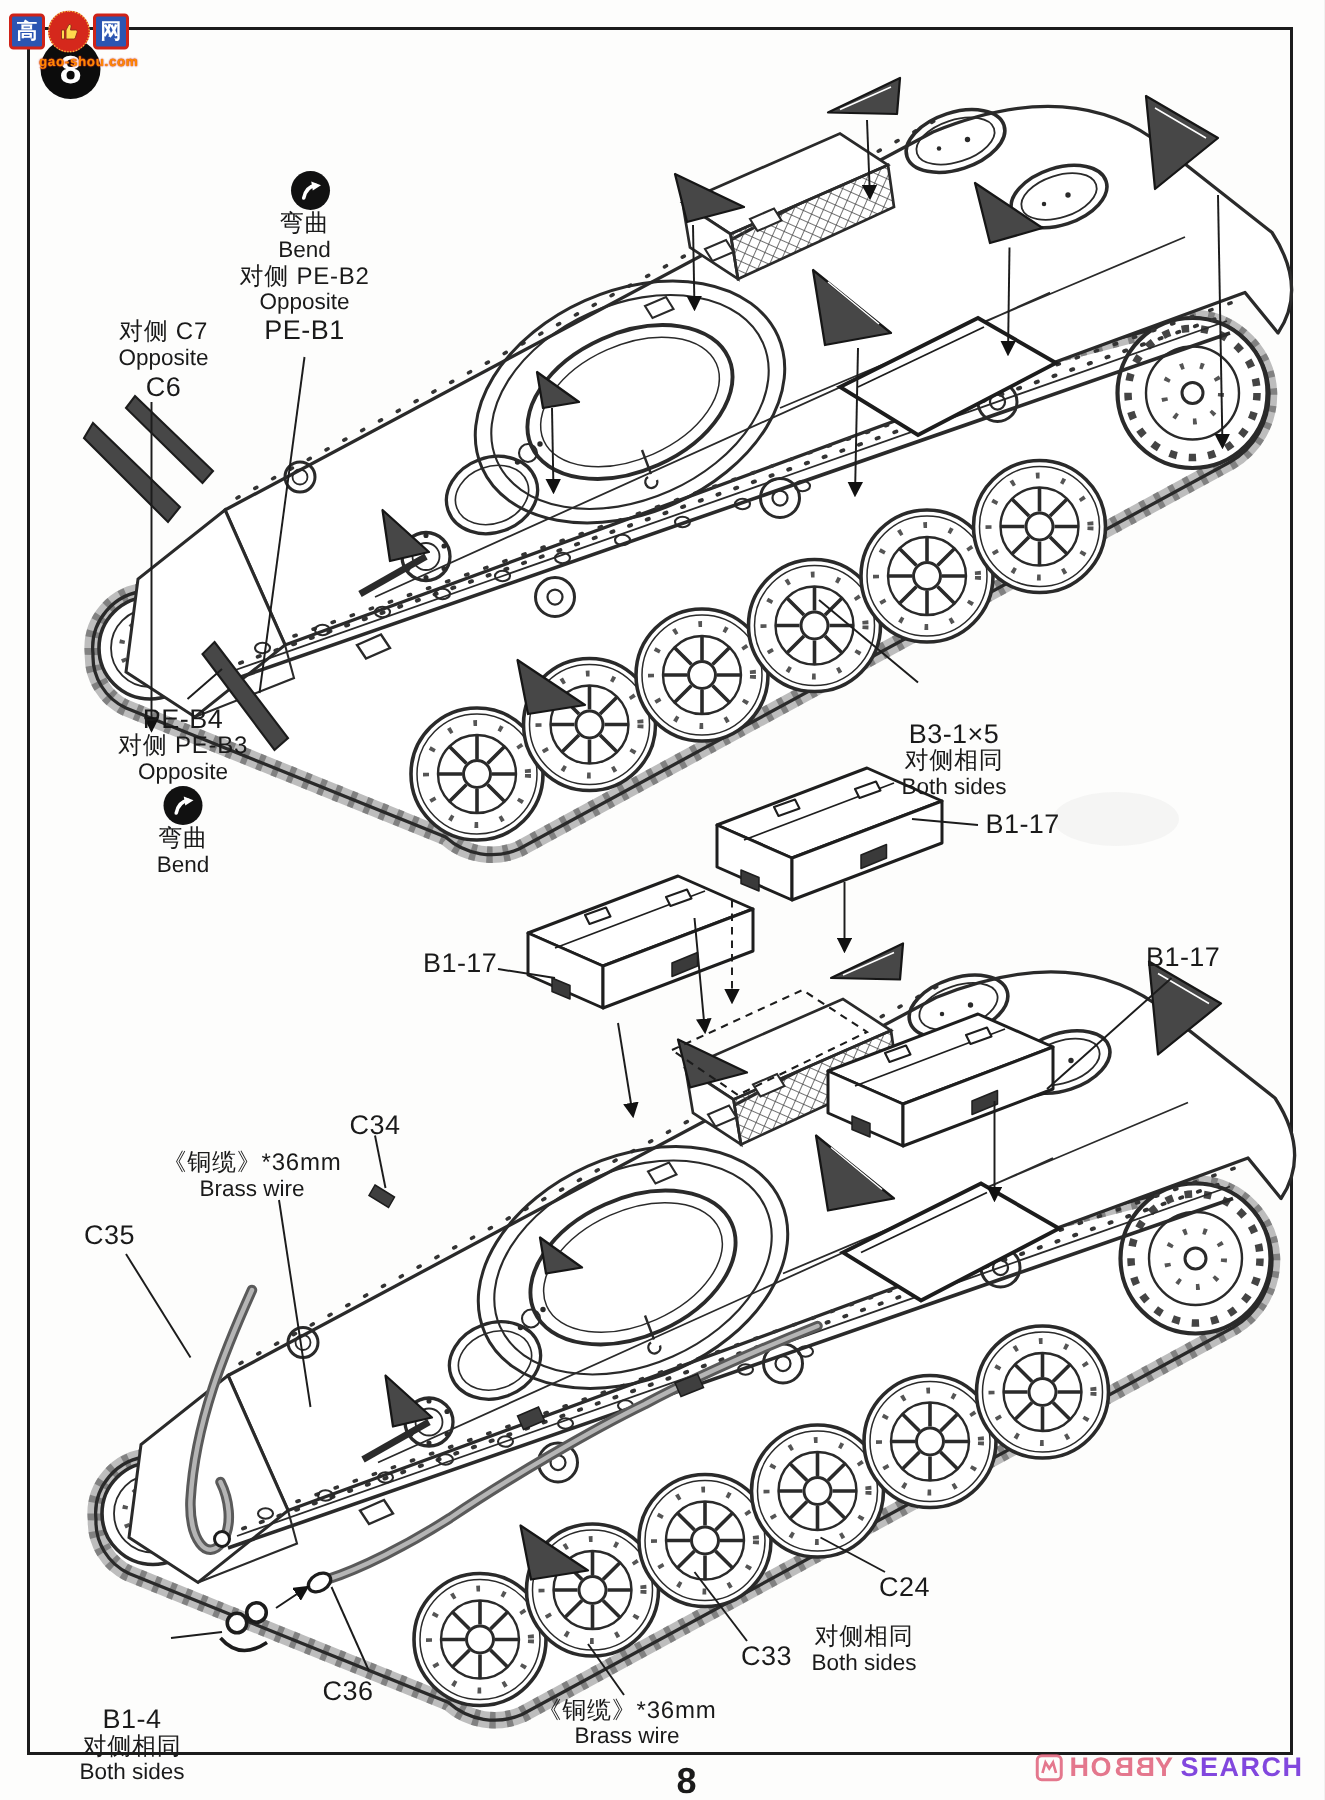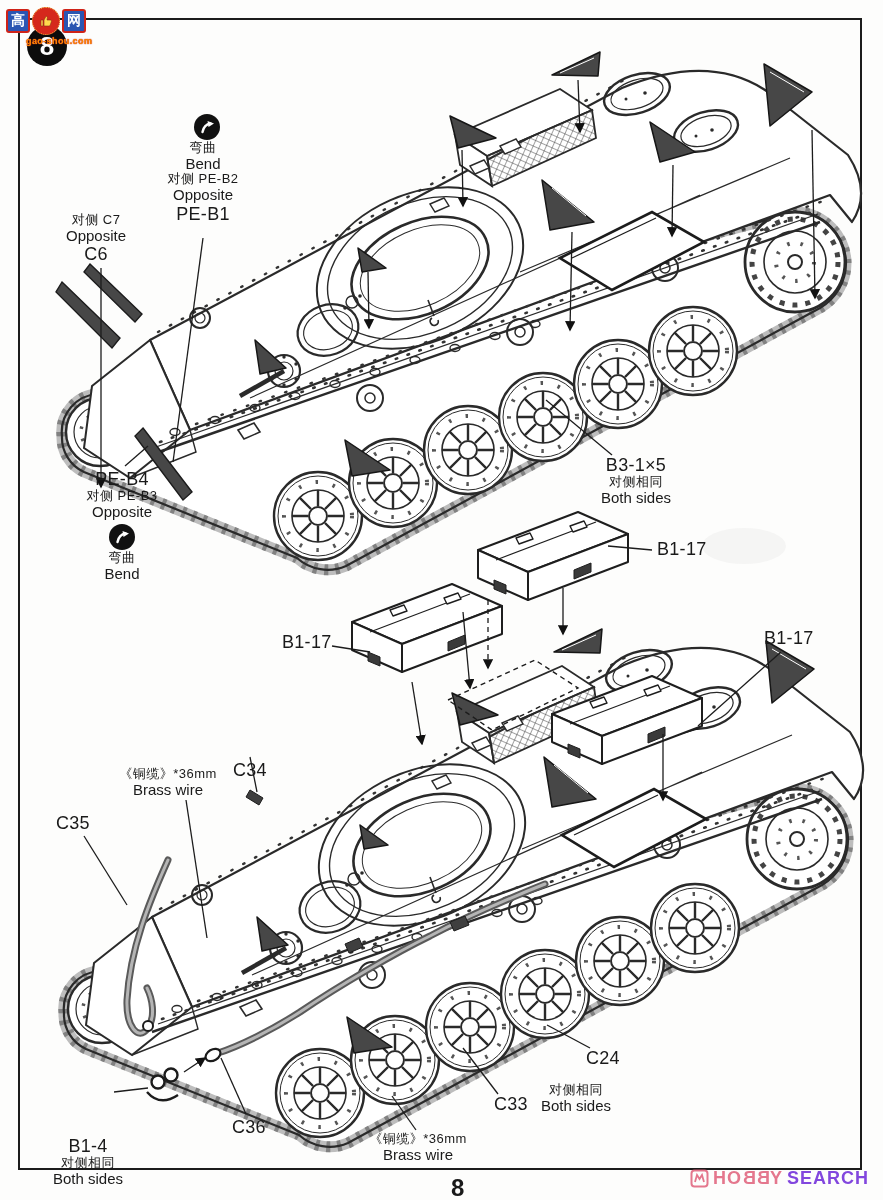--- a/index.html
+++ b/index.html
@@ -4,21 +4,21 @@
 <style>
   html,body{margin:0;padding:0;background:#e8e8e8;}
   .page{position:relative;width:883px;height:1200px;background:#fdfdfc;overflow:hidden;
         font-family:"Liberation Sans","DejaVu Sans",sans-serif;color:#1a1a1a;}
   .frame{position:absolute;left:18px;top:18px;width:844px;height:1152px;
          border:2.5px solid #1c1c1c;box-sizing:border-box;}
   .diagram{position:absolute;left:0;top:0;z-index:1;}
   
   .lbl{position:absolute;z-index:3;text-align:center;line-height:1.12;white-space:nowrap;}
   .ctr{transform:translateX(-50%);}
-  .zh{font-size:13px;letter-spacing:0.5px;}
+  .zh{font-size:16px;letter-spacing:0.5px;}
   .en{font-size:15px;}
   .part{font-size:18px;letter-spacing:0.3px;}
   .bend-badge{position:absolute;z-index:3;width:26px;height:26px;border-radius:50%;
               background:#111;display:flex;align-items:center;justify-content:center;}
   
   .step-badge{position:absolute;left:27px;top:26px;width:40px;height:40px;border-radius:50%;
               background:#0c0c0c;color:#fff;font-size:26px;font-weight:bold;z-index:4;
               display:flex;align-items:center;justify-content:center;}
   
   .wm{position:absolute;left:6px;top:7px;z-index:5;width:110px;}
@@ -293,21 +293,21 @@
       </svg>
   </div>
   <div class="lbl ctr" style="left:203px;top:141px;">
     <div class="zh">弯曲</div>
     <div class="en">Bend</div>
     <div class="zh">对侧 PE-B2</div>
     <div class="en">Opposite</div>
     <div class="part">PE-B1</div>
   </div>
 
-  <div class="lbl ctr" style="left:96px;top:213px;">
+  <div class="lbl ctr" style="left:109px;top:213px;">
     <div class="zh">对侧 C7</div>
     <div class="en">Opposite</div>
     <div class="part">C6</div>
   </div>
 
   <div class="lbl ctr" style="left:122px;top:469px;">
     <div class="part">PE-B4</div>
     <div class="zh">对侧 PE-B3</div>
     <div class="en">Opposite</div>
   </div>
@@ -316,44 +316,44 @@
     <svg width="22" height="22" viewBox="0 0 22 22">
         <path d="M6.5,16 Q8,8.5 14.5,7.5" stroke="#fff" stroke-width="2.4" fill="none" stroke-linecap="round"></path>
         <path d="M11.5,5 L18,7.5 L12.5,11 Z" fill="#fff"></path>
       </svg>
   </div>
   <div class="lbl ctr" style="left:122px;top:551px;">
     <div class="zh">弯曲</div>
     <div class="en">Bend</div>
   </div>
 
-  <div class="lbl ctr" style="left:636px;top:455px;">
+  <div class="lbl ctr" style="left:636px;top:479px;">
     <div class="part">B3-1×5</div>
     <div class="zh">对侧相同</div>
     <div class="en">Both sides</div>
   </div>
 
   <div class="lbl part" style="left:657px;top:539px;">B1-17</div>
   <div class="lbl part" style="left:282px;top:632px;">B1-17</div>
   <div class="lbl part" style="left:764px;top:628px;">B1-17</div>
 
-  <div class="lbl part" style="left:233px;top:760px;">C34</div>
+  <div class="lbl part" style="left:233px;top:740px;">C34</div>
   <div class="lbl ctr" style="left:168px;top:767px;">
     <div class="zh">《铜缆》*36mm</div>
     <div class="en">Brass wire</div>
   </div>
   <div class="lbl part" style="left:56px;top:813px;">C35</div>
 
   <div class="lbl ctr" style="left:88px;top:1136px;">
     <div class="part">B1-4</div>
     <div class="zh">对侧相同</div>
     <div class="en">Both sides</div>
   </div>
 
-  <div class="lbl part" style="left:232px;top:1117px;">C36</div>
+  <div class="lbl part" style="left:215px;top:1117px;">C36</div>
   <div class="lbl part" style="left:494px;top:1094px;">C33</div>
   <div class="lbl part" style="left:586px;top:1048px;">C24</div>
   <div class="lbl ctr" style="left:576px;top:1083px;">
     <div class="zh">对侧相同</div>
     <div class="en">Both sides</div>
   </div>
 
   <div class="lbl ctr" style="left:418px;top:1132px;">
     <div class="zh">《铜缆》*36mm</div>
     <div class="en">Brass wire</div>

